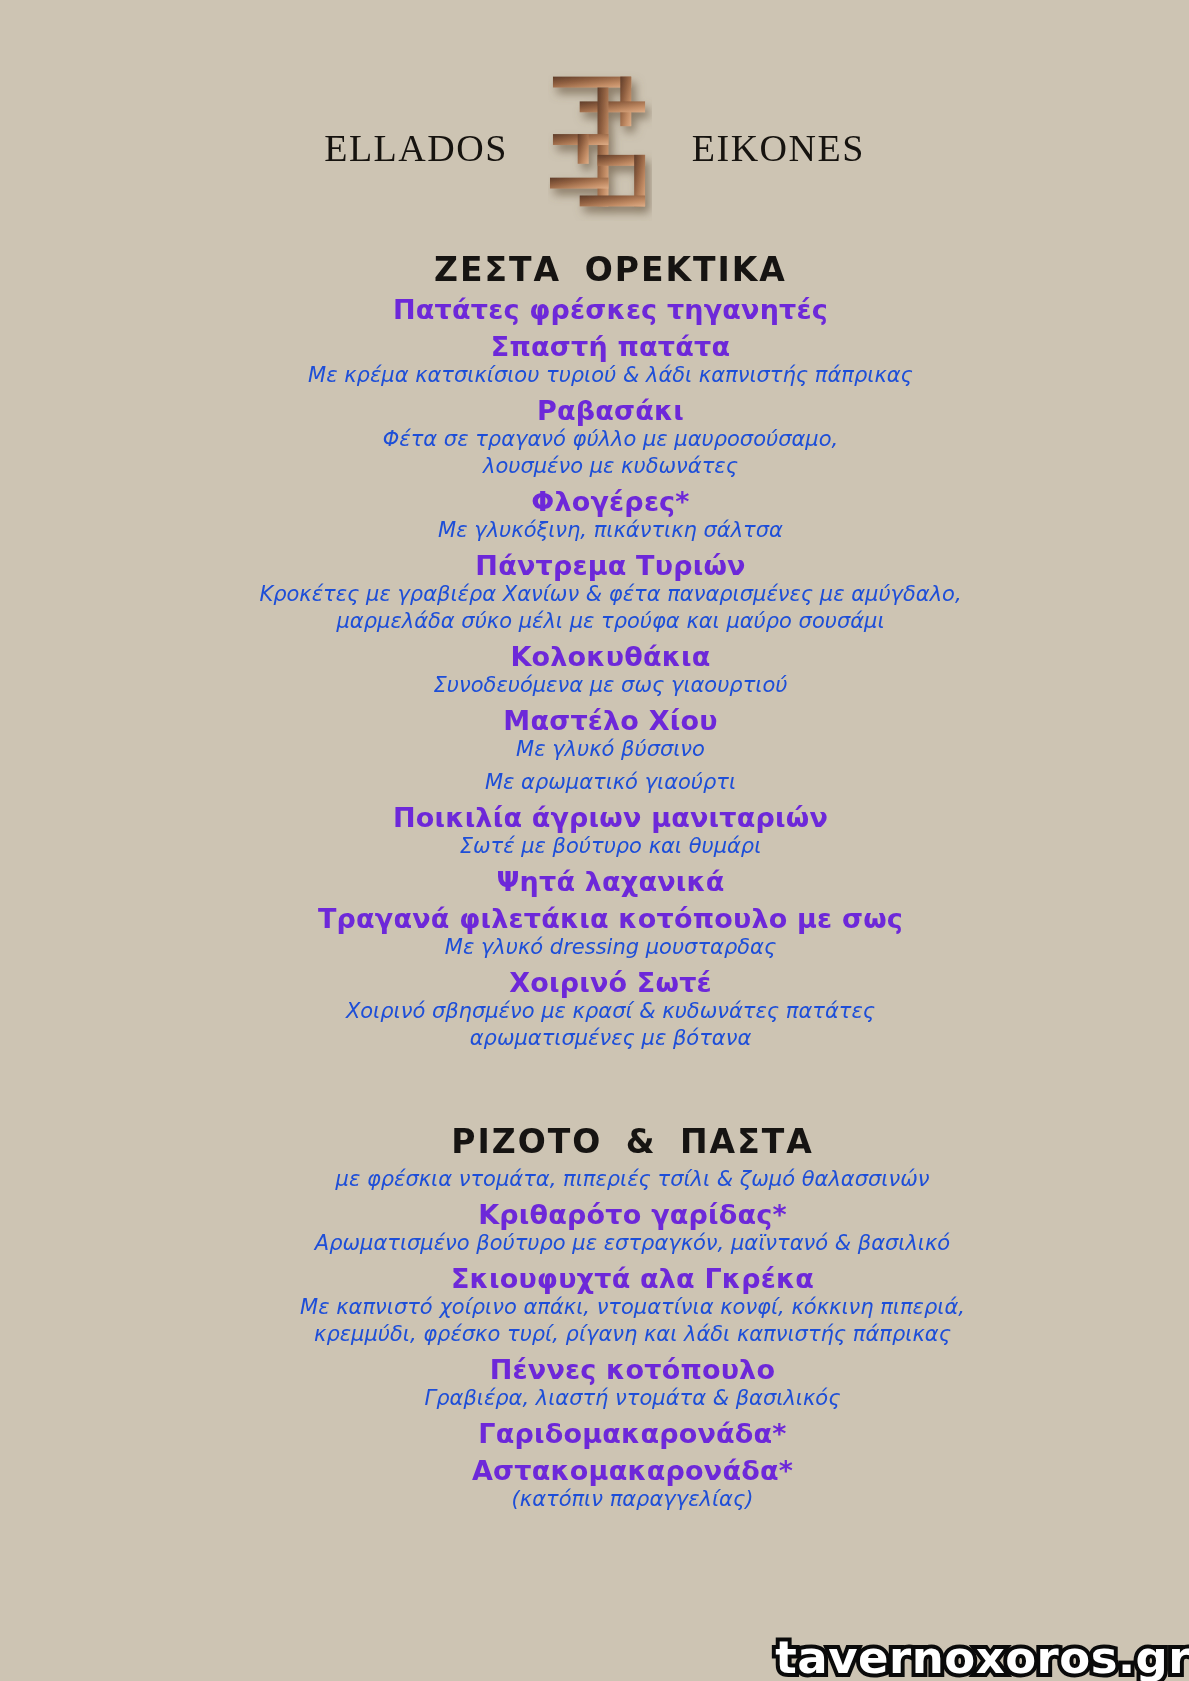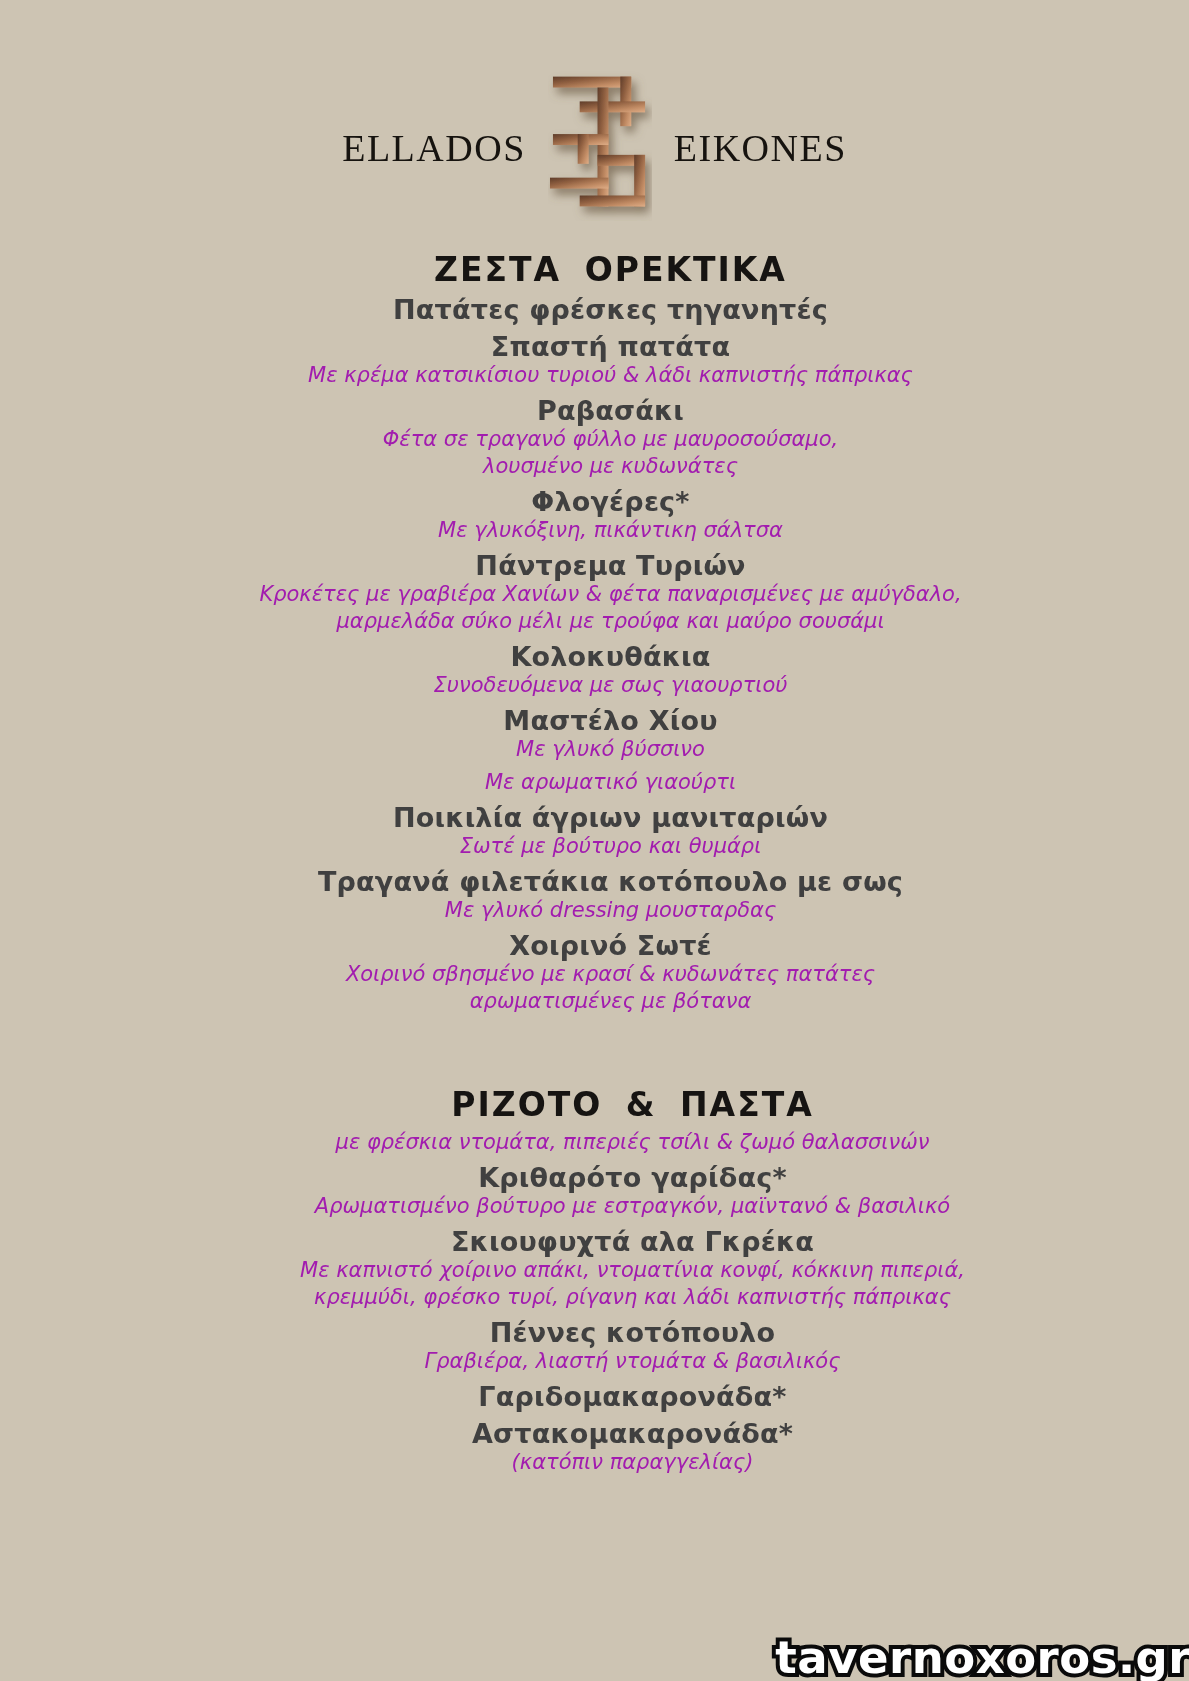--- a/index.html
+++ b/index.html
@@ -12,21 +12,21 @@
     background: #cdc4b3;
     overflow: hidden;
     font-family: "DejaVu Sans", sans-serif;
     color: #1c1a17;
   }
   
   .logo {
     display: flex;
     justify-content: center;
     align-items: center;
-    gap: 22px;
+    gap: 40px;
     padding-top: 62px;
     height: 160px;
   }
   .logo-word {
     font-family: "Liberation Serif", "DejaVu Serif", serif;
     font-size: 38px;
     letter-spacing: 1.5px;
     color: #16130f;
     line-height: 1;
     padding-top: 12px;
@@ -42,29 +42,29 @@
     letter-spacing: 2px;
     word-spacing: 10px;
     color: #161412;
   }
   .section-gap { margin-top: 72px; margin-left: 44px; }
   .item { margin-top: 6px; }
   .item-name {
     font-size: 27px;
     line-height: 31px;
     font-weight: 700;
-    color: #404040;
+    color: #6d28d9;
     letter-spacing: 0.2px;
   }
   .item-desc {
     font-size: 21px;
     line-height: 27px;
     font-style: italic;
     font-weight: 400;
-    color: #a21caf;
+    color: #1d4ed8;
     white-space: pre-line;
   }
   .item-desc:empty { display: none; }
   
   .watermark {
     position: absolute;
     right: -2px;
     bottom: 0px;
     font-family: "DejaVu Sans", sans-serif;
     font-weight: bold;
@@ -155,20 +155,24 @@
 
   <div class="item">
     <div class="item-desc">Με αρωματικό γιαούρτι</div>
   </div>
 
   <div class="item">
     <div class="item-name">Ποικιλία άγριων μανιταριών</div>
     <div class="item-desc">Σωτέ με βούτυρο και θυμάρι</div>
   </div>
 
+  <div class="item">
+    <div class="item-name">Ψητά λαχανικά</div>
+
+  </div>
 
   <div class="item">
     <div class="item-name">Τραγανά φιλετάκια κοτόπουλο με σως</div>
     <div class="item-desc">Με γλυκό dressing μουσταρδας</div>
   </div>
 
   <div class="item">
     <div class="item-name">Χοιρινό Σωτέ</div>
     <div class="item-desc">Χοιρινό σβησμένο με κρασί &amp; κυδωνάτες πατάτες
 αρωματισμένες με βότανα</div>

